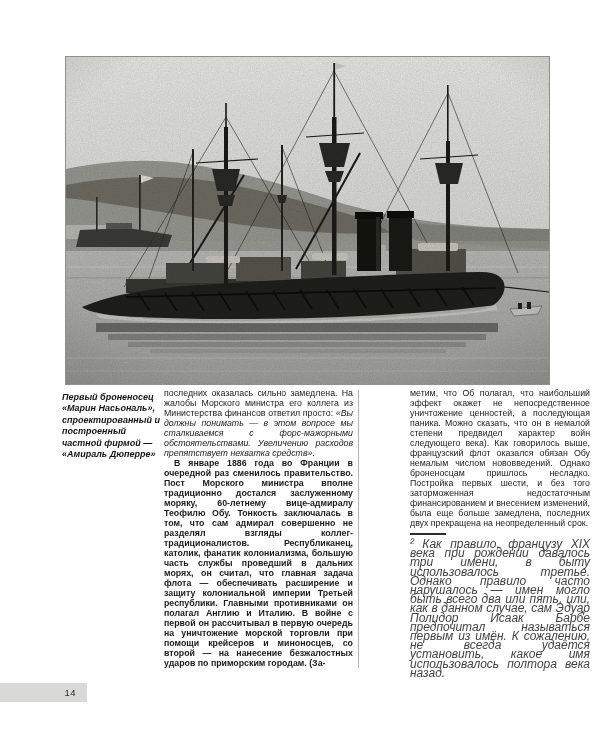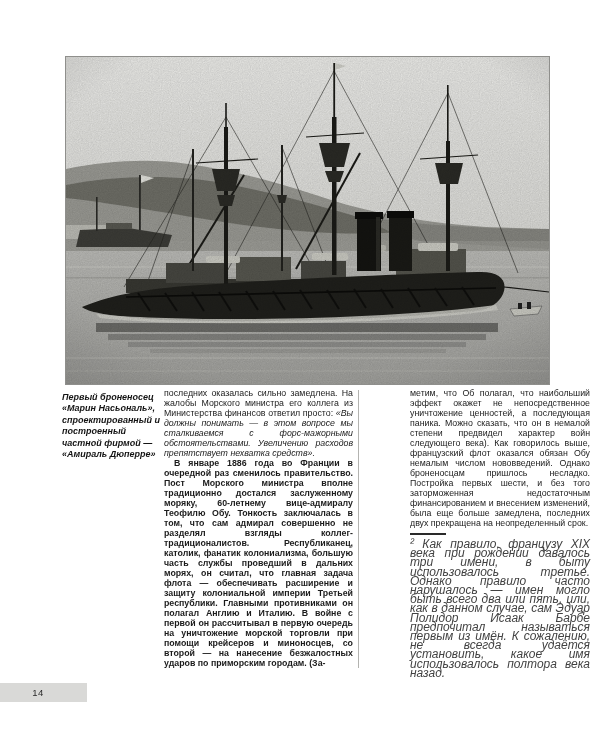--- a/index.html
+++ b/index.html
@@ -30,21 +30,21 @@
   }
   
   .footnote-rule{width:36px;height:2px;background:#2a2a2a;margin:5px 0 4px 0;}
   .footnote{
     margin:0;font-size:12px;line-height:9.2px;font-style:italic;color:#424242;text-align:justify;
   }
   .fn-marker{vertical-align:1px;}
   
   .page-number-band{
     position:absolute;left:0;top:683px;width:87px;height:19px;background:#d9d9d7;
-    display:flex;align-items:center;justify-content:center;padding-right:11px;box-sizing:border-box;
+    display:flex;align-items:center;justify-content:flex-end;padding-right:11px;box-sizing:border-box;
   }
   .page-number{font-size:9.5px;color:#2b2b2b;letter-spacing:0.5px;}
 </style>
 </head>
 <body>
 
 <div class="page">
 
   <div class="photo-frame">
     <svg viewBox="0 0 483 327" preserveAspectRatio="none">

